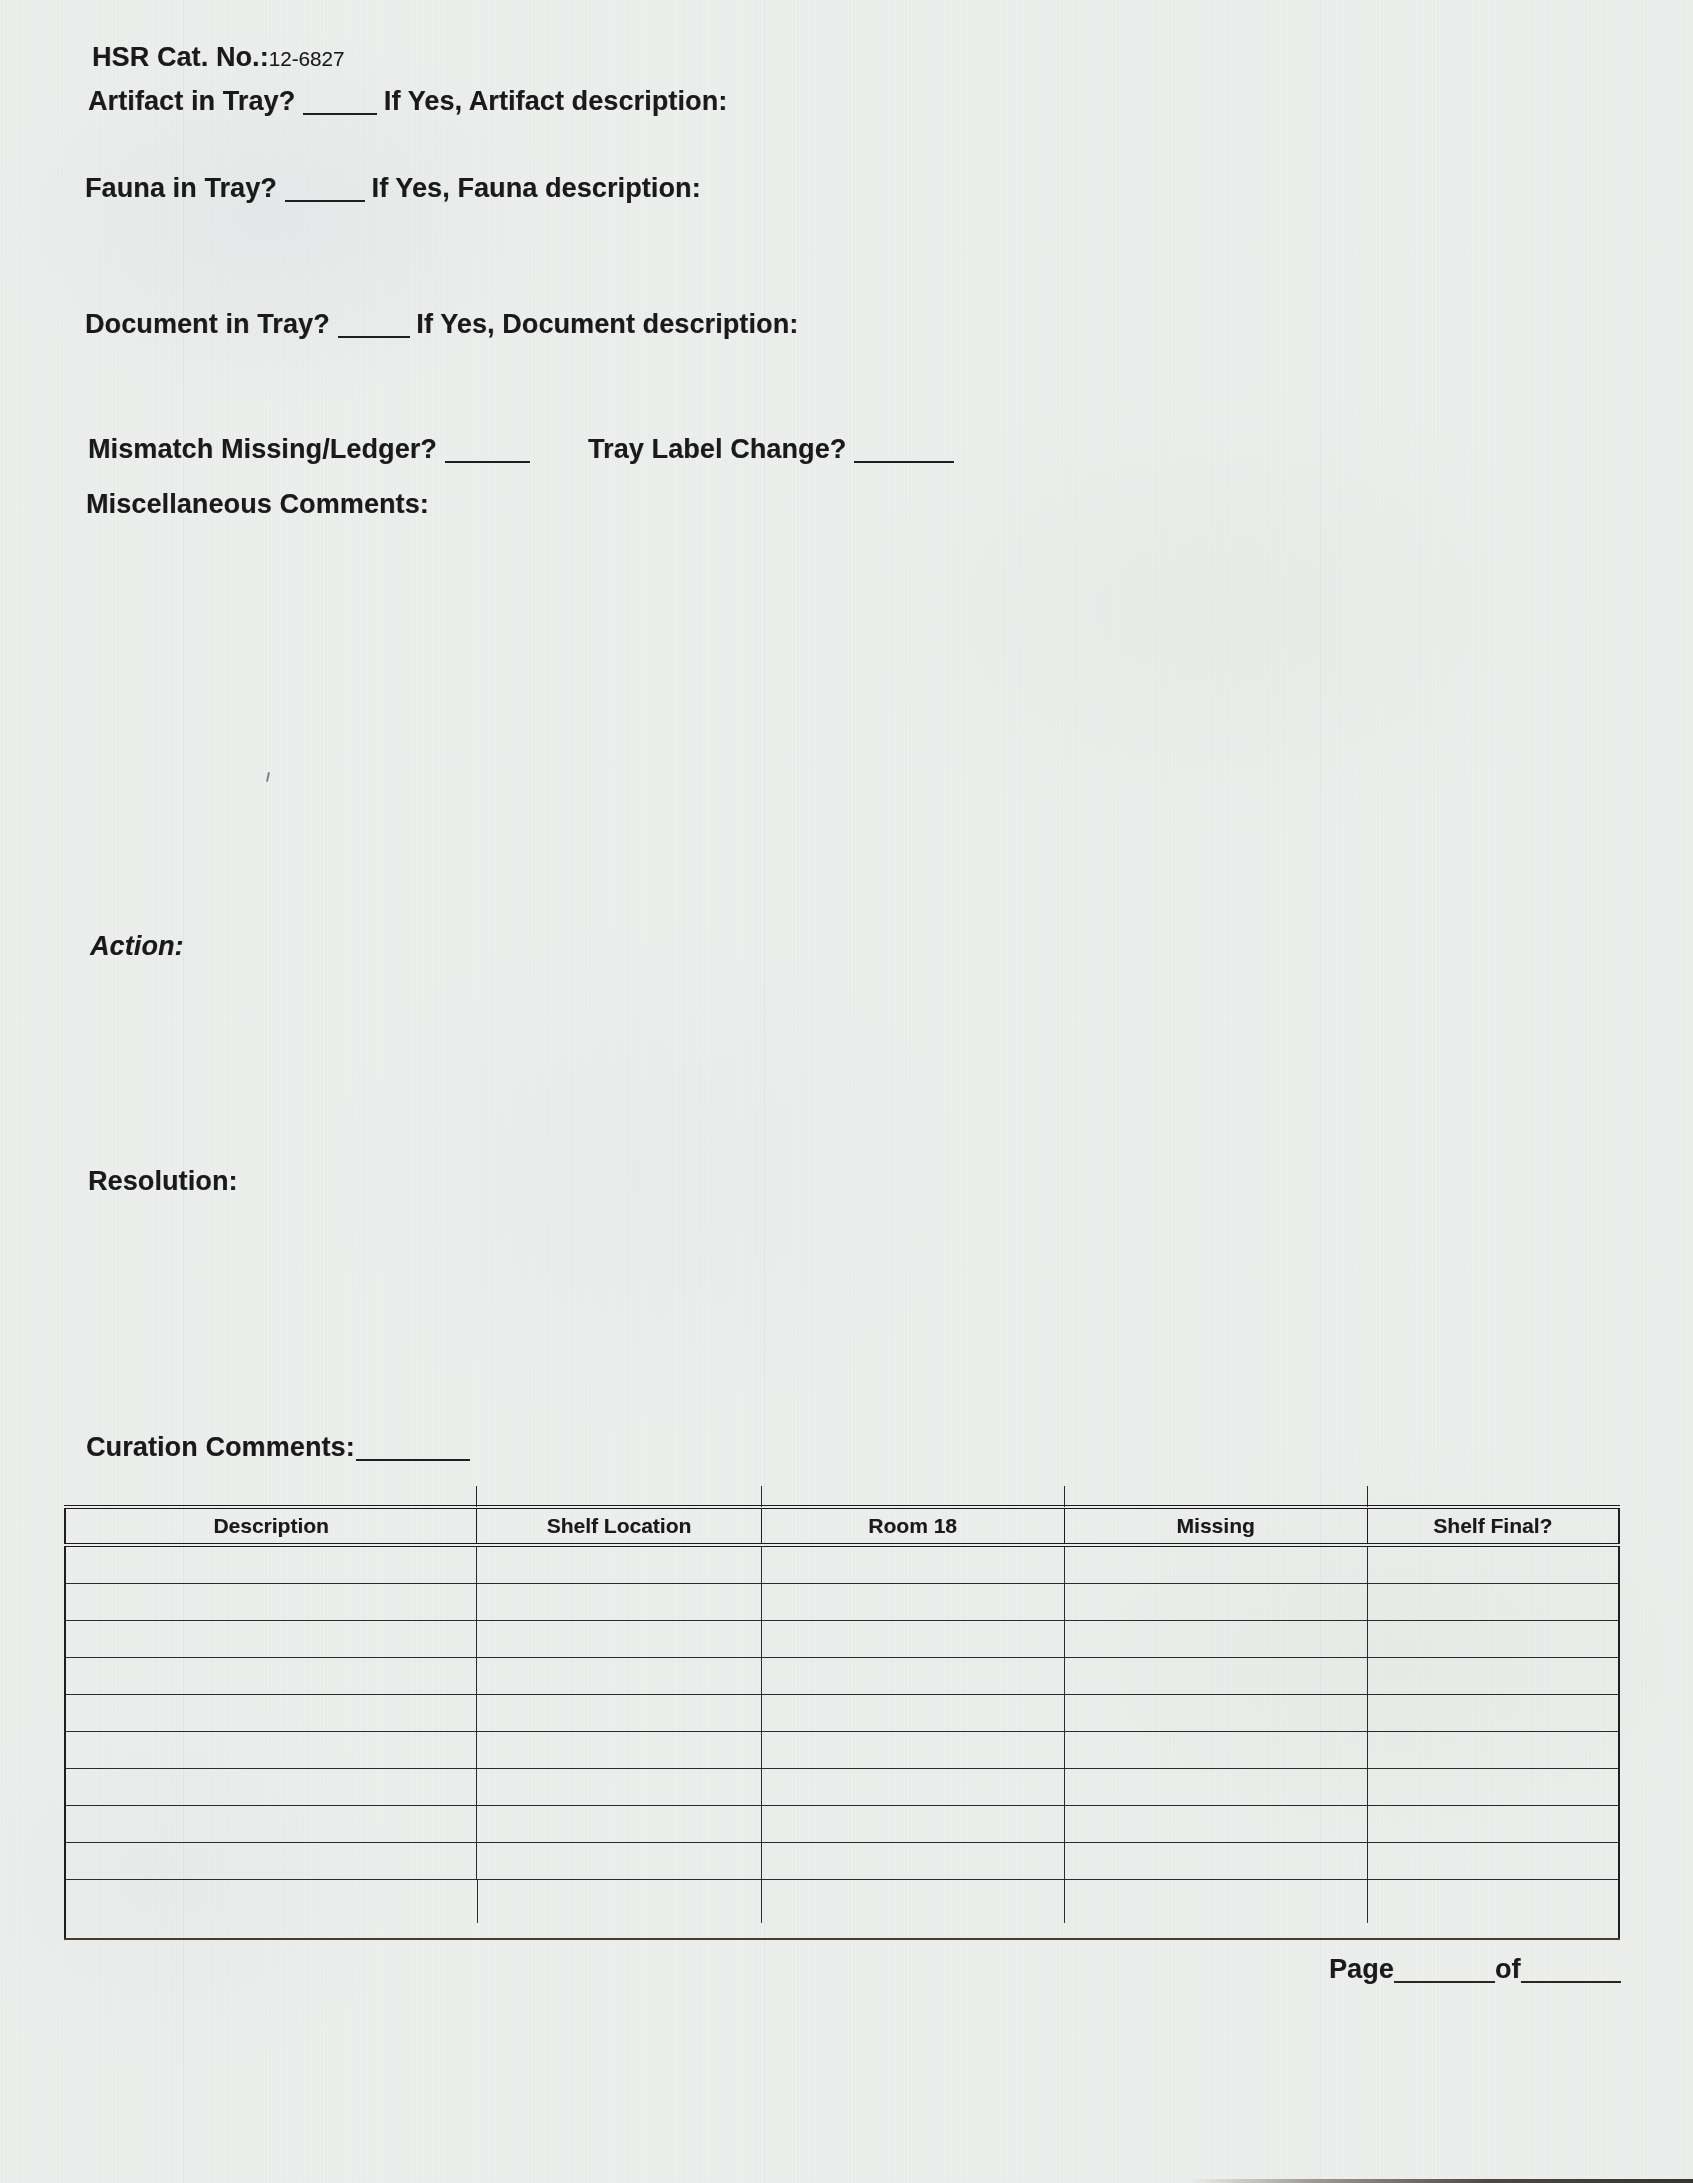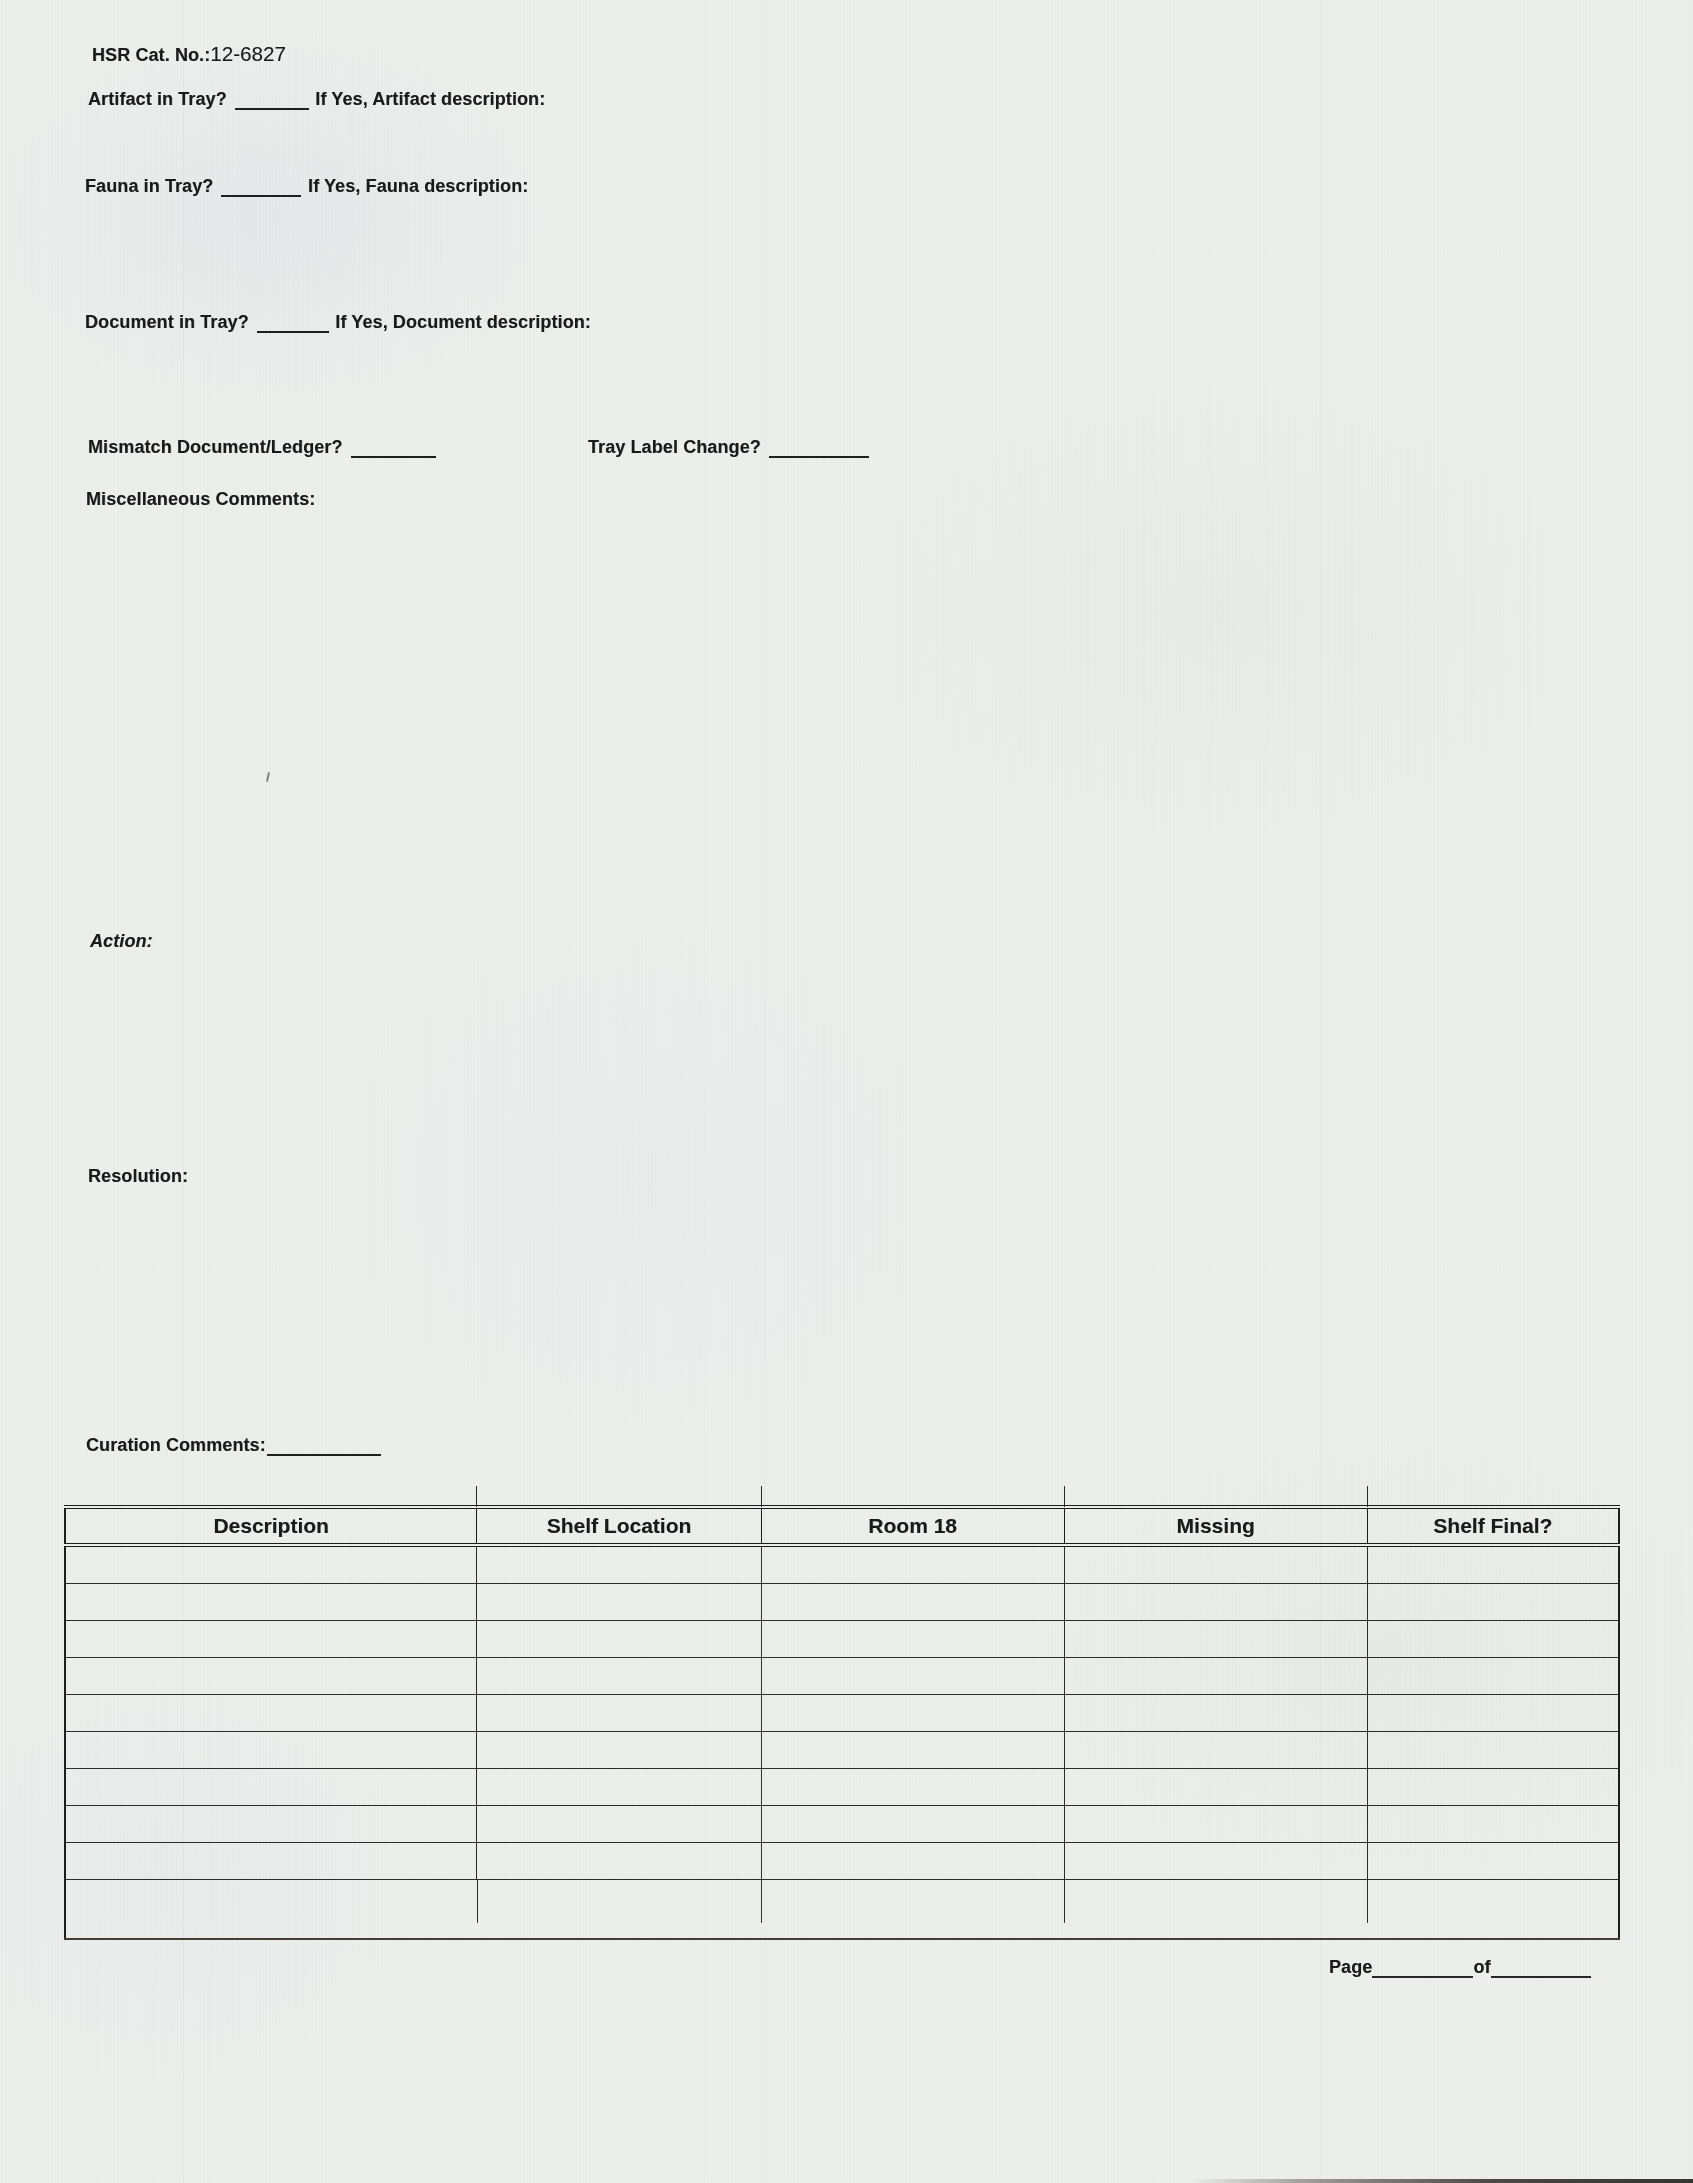--- a/index.html
+++ b/index.html
@@ -11,21 +11,21 @@
     background-color:#eceeec;
     background-image:
       radial-gradient(ellipse 464px 299px at 16% 10%, rgba(208,214,220,0.28), transparent 62%),
       radial-gradient(ellipse 597px 365px at 72% 28%, rgba(212,218,212,0.20), transparent 62%),
       radial-gradient(ellipse 531px 431px at 38% 54%, rgba(216,221,226,0.16), transparent 60%),
       radial-gradient(ellipse 630px 365px at 82% 76%, rgba(209,215,209,0.20), transparent 60%),
       radial-gradient(ellipse 398px 332px at 10% 86%, rgba(214,219,223,0.18), transparent 60%),
       repeating-linear-gradient(90deg, rgba(255,255,255,0.05) 0 1.3px, rgba(198,205,210,0.04) 1.3px 3.3px);
     overflow:hidden;
   }
-  .lbl { font-weight:bold; font-size:18px; letter-spacing:0.1px;
+  .lbl { font-weight:bold; font-size:27px; letter-spacing:0.1px;
          text-shadow:0.4px 0.4px 0.5px rgba(25,25,25,0.38); white-space:nowrap; }
   .num { font-weight:400; font-size:20.6px; text-shadow:0.3px 0.3px 0.4px rgba(25,25,25,0.3); }
   .row { position:absolute; }
   .blank { display:inline-block; border-bottom:2.7px solid #1f1f1f; height:17px;
            position:relative; top:4.6px; margin:0 6.6px 0 8px; }
   .blank.tight { margin-left:1.3px; margin-right:0; }
 
   
   .inv-wrap { position:absolute; left:64px; top:1505px; width:1556px; }
   table.inv { border-collapse:collapse; table-layout:fixed; width:1556px;
@@ -71,21 +71,21 @@
 
   <div class="row" style="left:85px; top:173px;">
     <span class="lbl">Fauna in Tray?</span><span class="blank" style="width:80px;"></span><span class="lbl">If Yes, Fauna description:</span>
   </div>
 
   <div class="row" style="left:85px; top:261px;margin-top:48px;">
     <span class="lbl">Document in Tray?</span><span class="blank" style="width:72px;"></span><span class="lbl">If Yes, Document description:</span>
   </div>
 
   <div class="row" style="left:88px; top:434px; width:1526px;">
-    <span class="lbl">Mismatch Document/Ledger?</span><span class="blank" style="width:85px;"></span>
+    <span class="lbl">Mismatch Missing/Ledger?</span><span class="blank" style="width:85px;"></span>
     <span style="position:absolute; left:500px; top:0; white-space:nowrap;">
       <span class="lbl">Tray Label Change?</span><span class="blank" style="width:100px;"></span>
     </span>
   </div>
 
   <div class="row" style="left:86px; top:489px;">
     <span class="lbl">Miscellaneous Comments:</span>
   </div>
 
   <div class="row" style="left:90px; top:931px;font-style:italic;">

